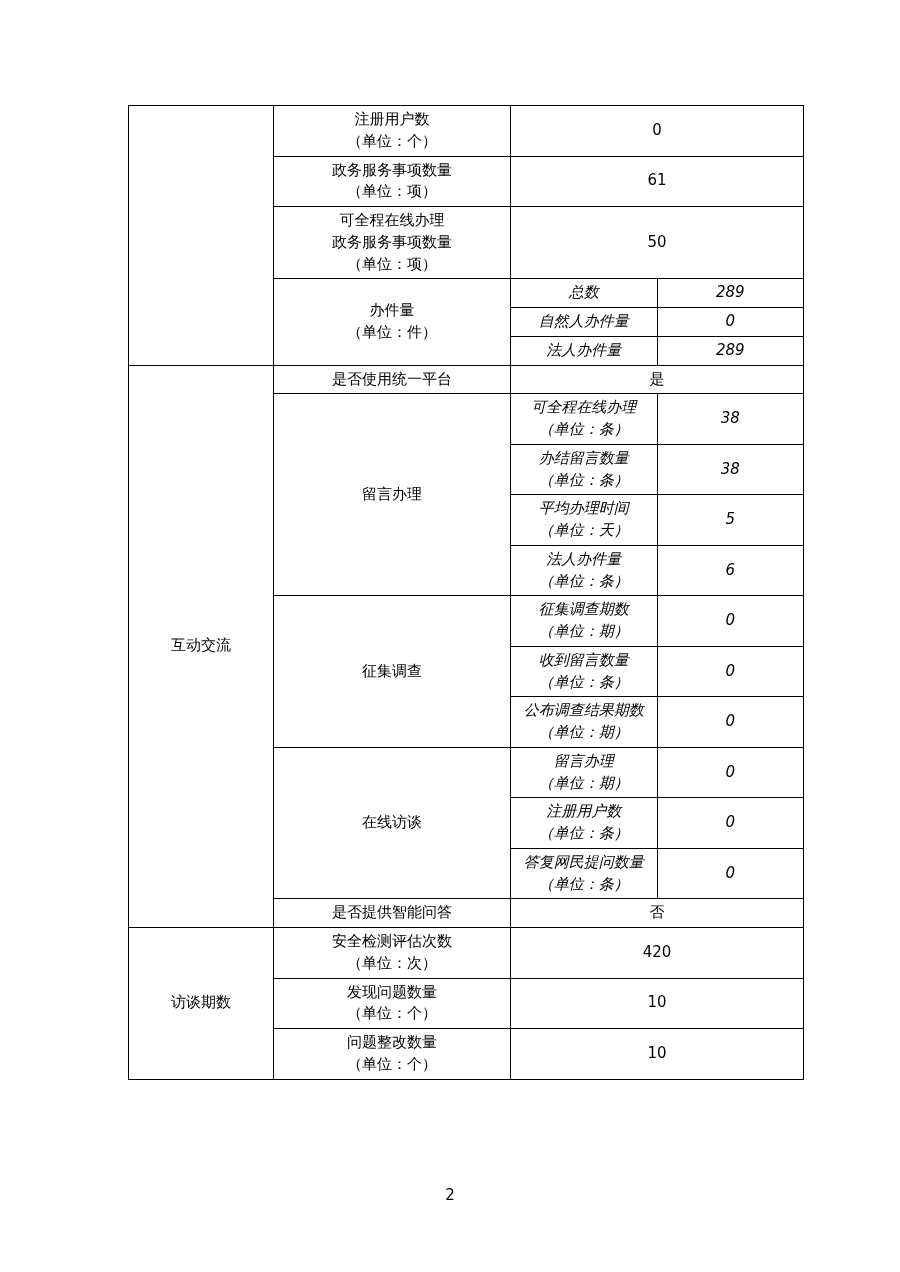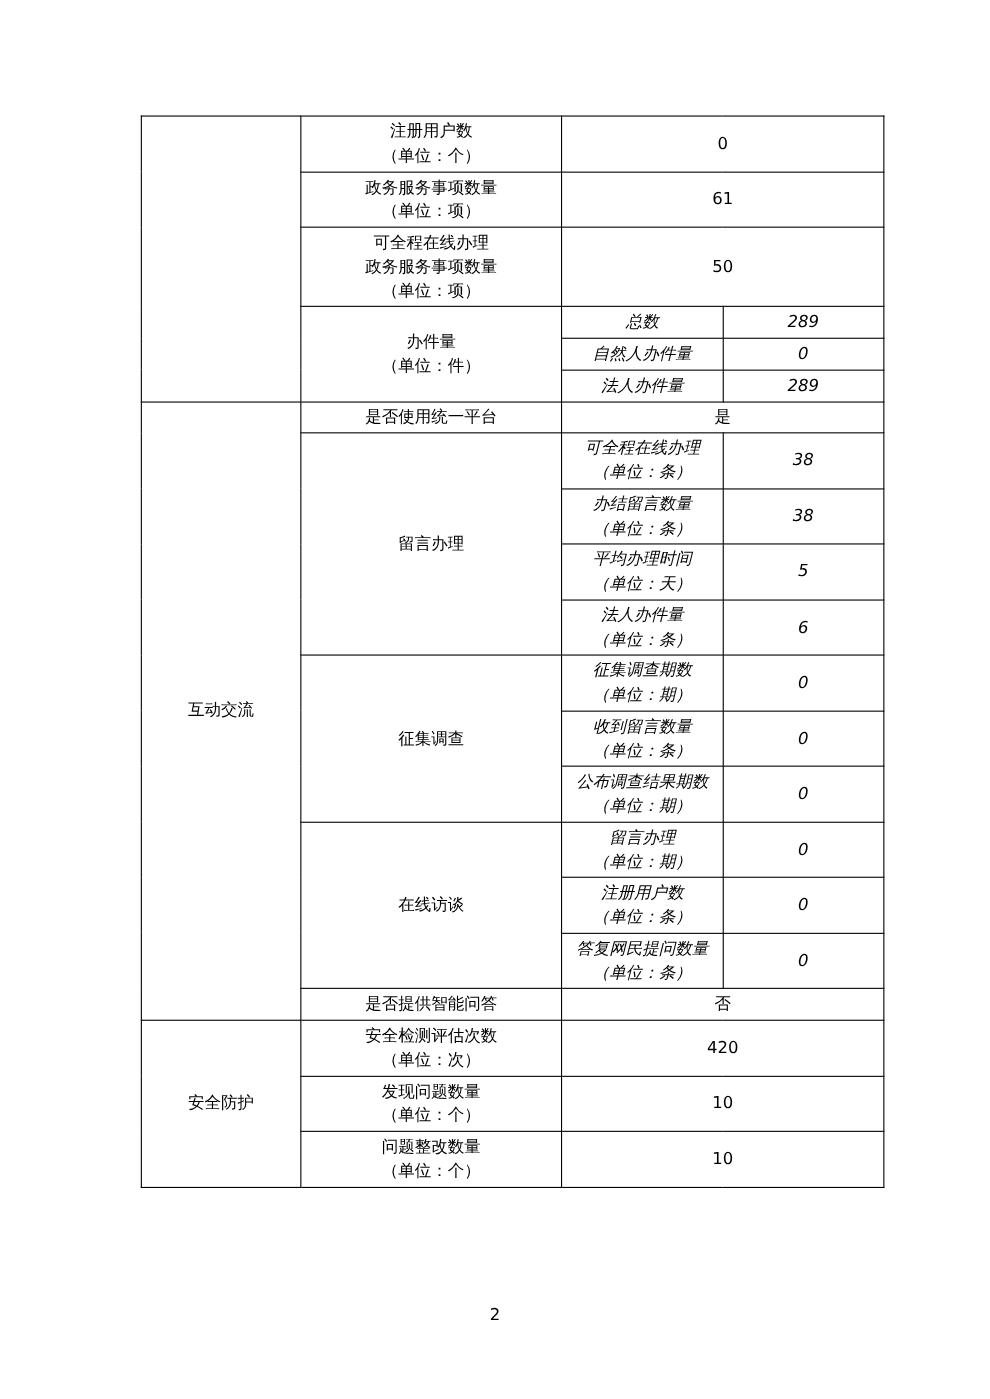--- a/index.html
+++ b/index.html
@@ -264,21 +264,21 @@
         <td class="item">
           <span class="lbl">是否提供智能问答</span>
         </td>
         <td class="valwide" colspan="2">
           <span class="num">否</span>
         </td>
       </tr>
 
       <tr>
         <td class="cat" rowspan="3">
-          <span class="lbl">安全防护</span>
+          <span class="lbl">访谈期数</span>
         </td>
         <td class="item">
           <span class="lbl">安全检测评估次数</span>
           <span class="unit">（单位：次）</span>
         </td>
         <td class="valwide" colspan="2">
           <span class="num">420</span>
         </td>
       </tr>
       <tr>

